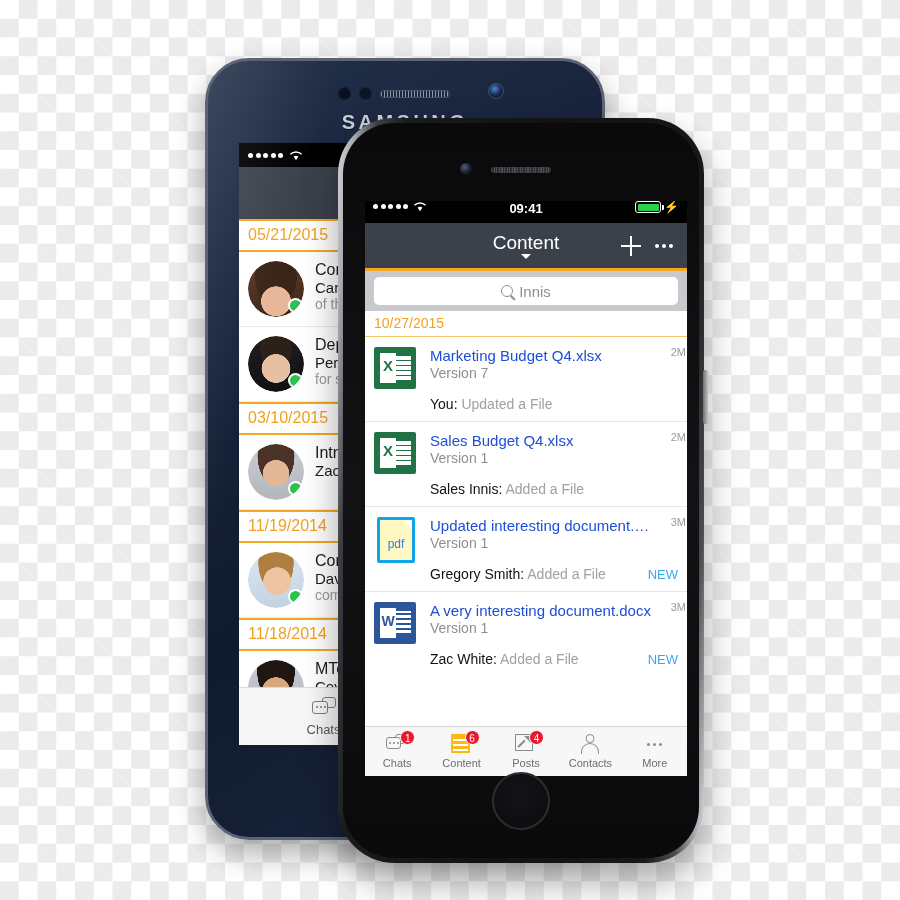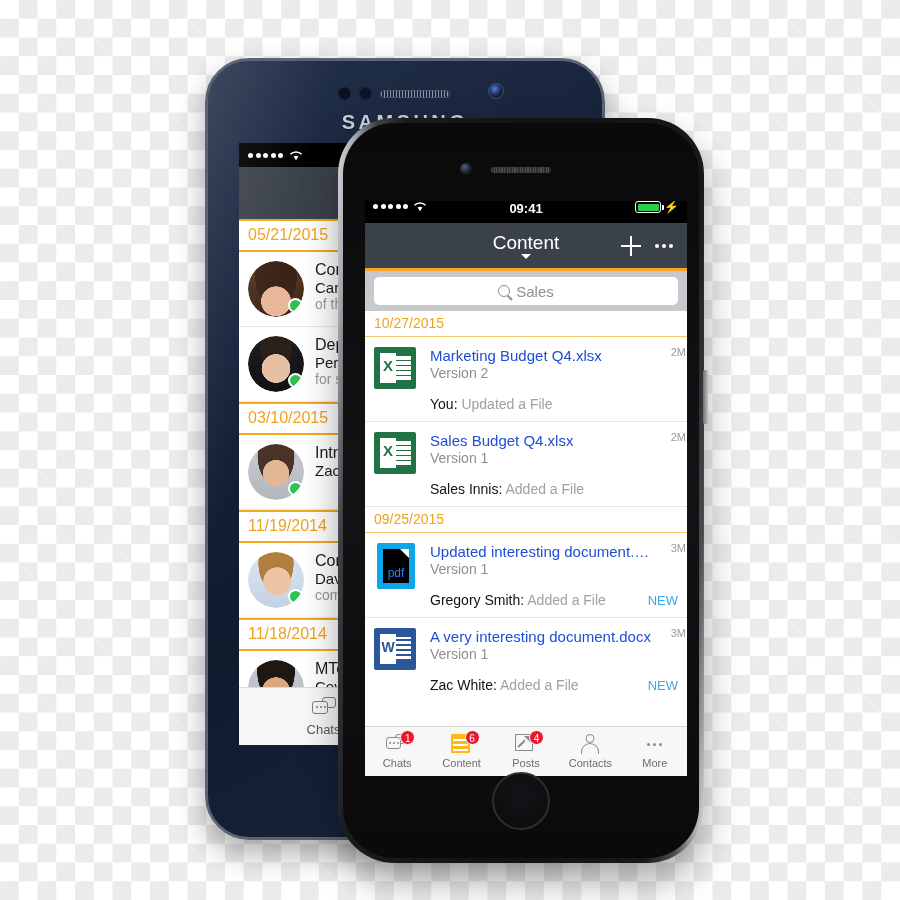--- a/index.html
+++ b/index.html
@@ -194,21 +194,21 @@
                       repeating-linear-gradient(90deg, #217346 0 1px, transparent 1px 5px); }
 
   
   .doc-w { width: 42px; height: 42px; background: #2b579a; border-radius: 2px; position: relative; }
   .doc-w .doc { position: absolute; left: 6px; top: 6px; width: 16px; height: 30px; background: #fff; }
   .doc-w .w { position: absolute; left: 6px; top: 12px; width: 16px; text-align: center; color: #2b579a; font-weight: bold; font-size: 14px; line-height: 1; }
   .doc-w .lines { position: absolute; right: 5px; top: 9px; width: 15px; height: 24px; background: #fff;
     background-image: repeating-linear-gradient(0deg, #2b579a 0 2px, #fff 2px 5px); }
 
   
-  .pdf { width: 38px; height: 46px; background: #000000; border: 6px solid #0ea5e9; border-radius: 2px; position: relative; margin-left: 3px; }
+  .pdf { width: 38px; height: 46px; background: #fef9c3; border: 3px solid #0ea5e9; border-radius: 2px; position: relative; margin-left: 3px; }
   .pdf::after { content:""; position: absolute; right: 0; top: 0; border-width: 0 9px 9px 0;
     border-style: solid; border-color: transparent #fff transparent transparent; }
   .pdf .lbl { position: absolute; left: 0; right: 0; top: 17px; text-align: center; color: #2a7ef0; font-size: 12px; }
 
   .fbody { flex: 1; min-width: 0; }
   .fname { font-size: 15px; color: #1d4ed8; white-space: nowrap; overflow: hidden; text-overflow: ellipsis; padding-right: 22px; }
   .fver { font-size: 14px; color: #8e8e93; margin-top: 1px; }
   .fmeta { font-size: 14px; color: #121212; margin-top: 15px; }
   .fmeta .act { color: #a0a0a5; }
   .fsize { position: absolute; right: 1px; top: 9px; font-size: 11px; color: #9a9a9f; }
@@ -433,39 +433,39 @@
                 <i></i>
                 <i></i>
                 <i></i>
               </div>
           </div>
         </div>
 
         <div class="ip-search">
           <div class="field">
             <span class="mag"></span>
-            <span class="ph">Sales</span>
+            <span class="ph">Innis</span>
           </div>
         </div>
 
         <div class="ip-list">
 
           <div class="ip-date">10/27/2015</div>
 
           <div class="ip-row">
             <div class="ficon">
               <div class="xls">
                   <div class="doc"></div>
                   <div class="x">X</div>
                   <div class="grid"></div>
                 </div>
             </div>
             <div class="fbody">
               <div class="fname">Marketing Budget Q4.xlsx</div>
-              <div class="fver">Version 2</div>
+              <div class="fver">Version 7</div>
               <div class="fmeta">
                 <span>You:</span>
                 <span class="act">Updated a File</span>
               </div>
             </div>
             <div class="fsize">2M</div>
           </div>
 
           <div class="ip-row">
             <div class="ficon">
@@ -479,21 +479,20 @@
               <div class="fname">Sales Budget Q4.xlsx</div>
               <div class="fver">Version 1</div>
               <div class="fmeta">
                 <span>Sales Innis:</span>
                 <span class="act">Added a File</span>
               </div>
             </div>
             <div class="fsize">2M</div>
           </div>
 
-          <div class="ip-date">09/25/2015</div>
 
           <div class="ip-row">
             <div class="ficon">
               <div class="pdf">
                   <div class="lbl">pdf</div>
                 </div>
             </div>
             <div class="fbody">
               <div class="fname">Updated interesting document.p…</div>
               <div class="fver">Version 1</div>

